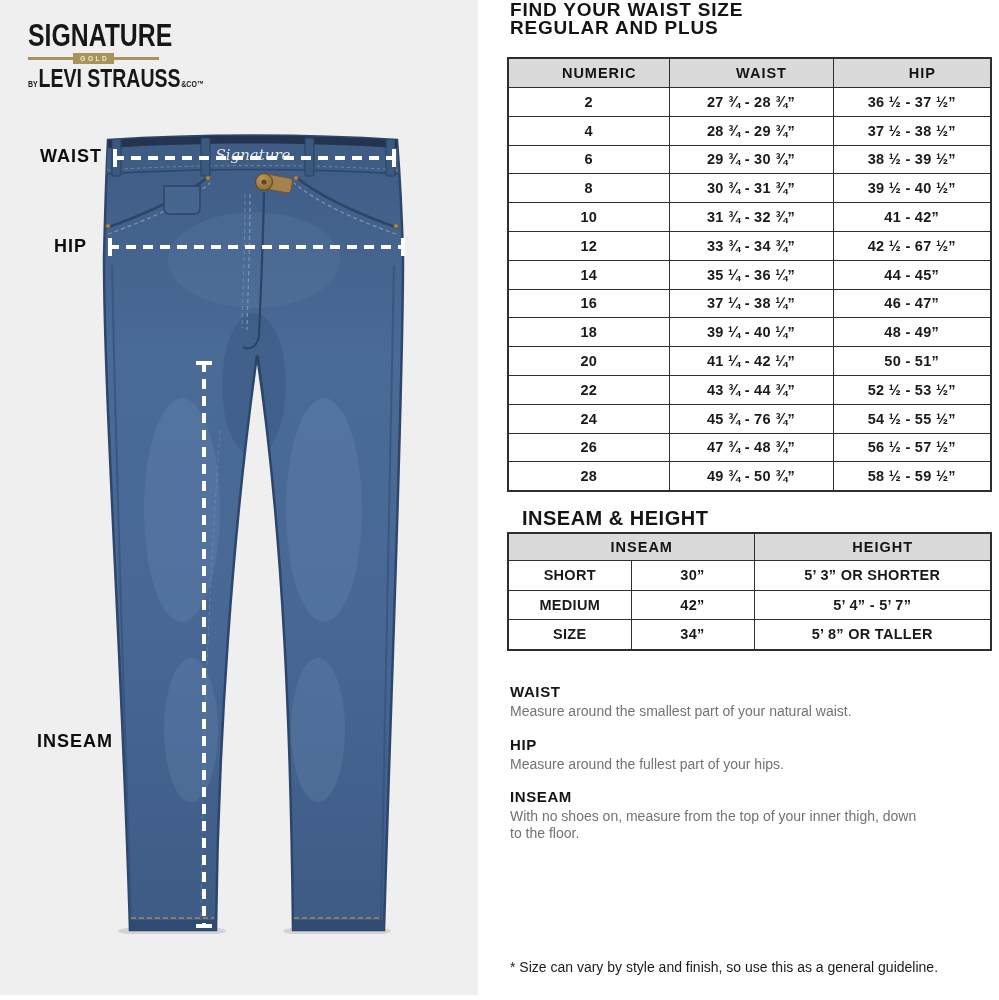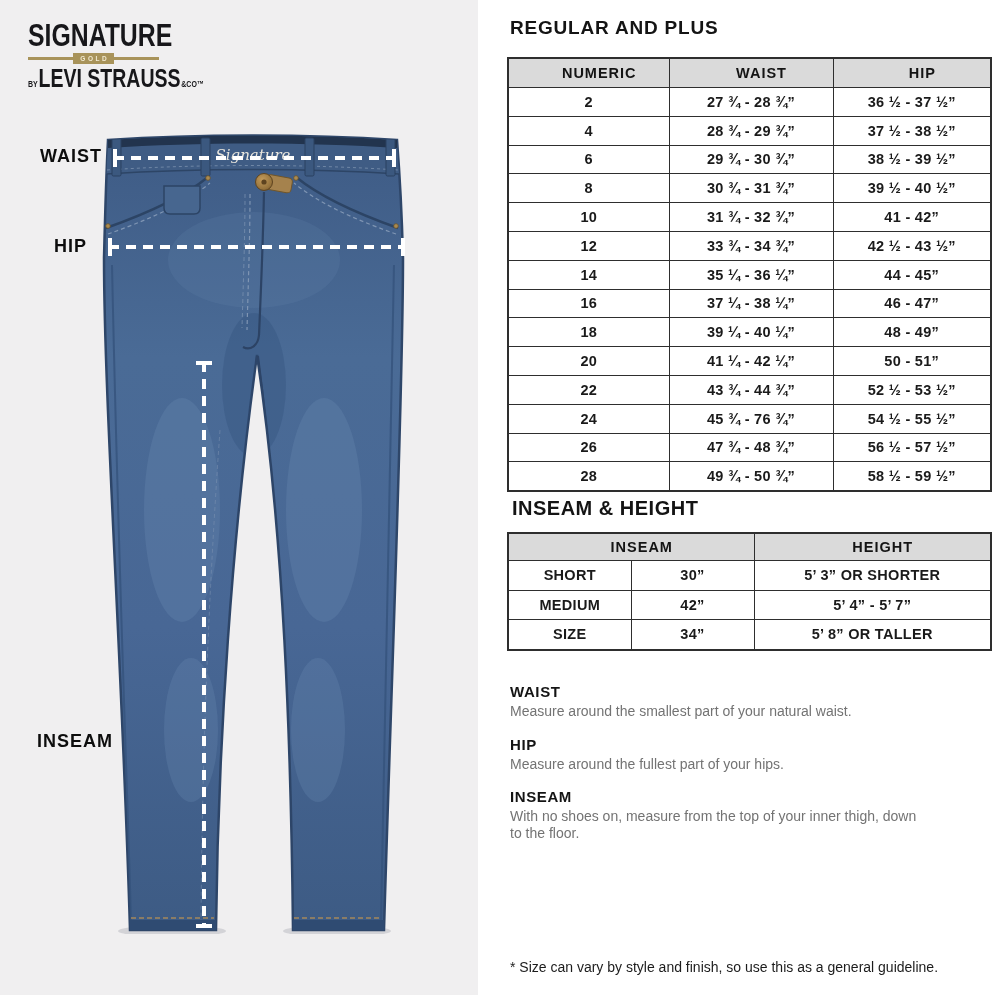--- a/index.html
+++ b/index.html
@@ -57,21 +57,21 @@
   .size-table{position:absolute;left:29px;top:57px;width:483px;border:2px solid #2e2e2e;}
   .size-table th{height:26px;}
   .size-table td{height:25.8px;}
   .inseam-table{position:absolute;left:29px;top:532px;width:483px;border:2px solid #2e2e2e;}
   .inseam-table th{height:24px;}
   .inseam-table td{height:26.5px;}
   th{background:#dadada;font-size:14.5px;font-weight:700;letter-spacing:1px;
      border:1px solid #2e2e2e;text-align:center;color:#141414;padding-left:22px;}
   td{border:1px solid #2e2e2e;text-align:center;font-size:14.5px;font-weight:700;
      color:#1a1a1a;letter-spacing:.3px;}
-  .sec-title{position:absolute;left:32px;top:495px;margin:2px;
+  .sec-title{position:absolute;left:32px;top:495px;margin:12px;
     font-size:20px;font-weight:800;letter-spacing:.5px;color:#141414;}
   .defs{position:absolute;left:32px;top:683px;width:460px;}
   .def-block{margin:0 0 16px 0;}
   .def-term{font-size:15px;font-weight:800;letter-spacing:.6px;margin-bottom:3px;color:#141414;}
   .def-text{font-size:14px;line-height:16.5px;color:#737373;}
   .footnote{position:absolute;left:32px;top:959px;font-size:14px;color:#1c1c1c;}
 </style>
 </head>
 <body>
 
@@ -183,21 +183,21 @@
     </div>
 
   <div class="mlabel" id="inseam-label">INSEAM</div>
   <div class="vline" id="inseam-line">
       <span class="hcap t"></span>
       <span class="hcap b"></span>
     </div>
 </div>
 
 <div class="right-panel">
-  <h1 class="page-title"><br><span>REGULAR AND PLUS</span></h1>
+  <h1 class="page-title"><span>FIND YOUR WAIST SIZE</span><br><span>REGULAR AND PLUS</span></h1>
 
   <table class="size-table">
     <colgroup>
         <col style="width:161px">
         <col style="width:164px">
         <col style="width:158px">
       </colgroup>
     <thead>
       <tr>
         <th>NUMERIC</th>
@@ -227,21 +227,21 @@
           <td>39 ½ - 40 ½”</td>
         </tr>
         <tr>
           <td>10</td>
           <td>31 ¾ - 32 ¾”</td>
           <td>41 - 42”</td>
         </tr>
         <tr>
           <td>12</td>
           <td>33 ¾ - 34 ¾”</td>
-          <td>42 ½ - 43 ½”</td>
+          <td>42 ½ - 67 ½”</td>
         </tr>
         <tr>
           <td>14</td>
           <td>35 ¼ - 36 ¼”</td>
           <td>44 - 45”</td>
         </tr>
         <tr>
           <td>16</td>
           <td>37 ¼ - 38 ¼”</td>
           <td>46 - 47”</td>

